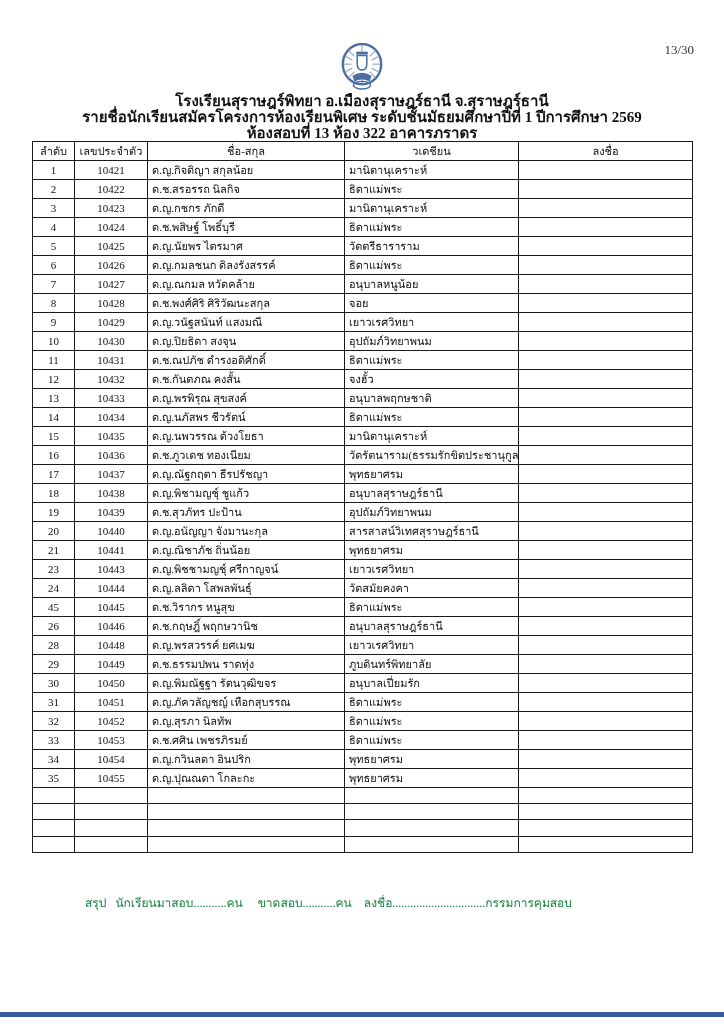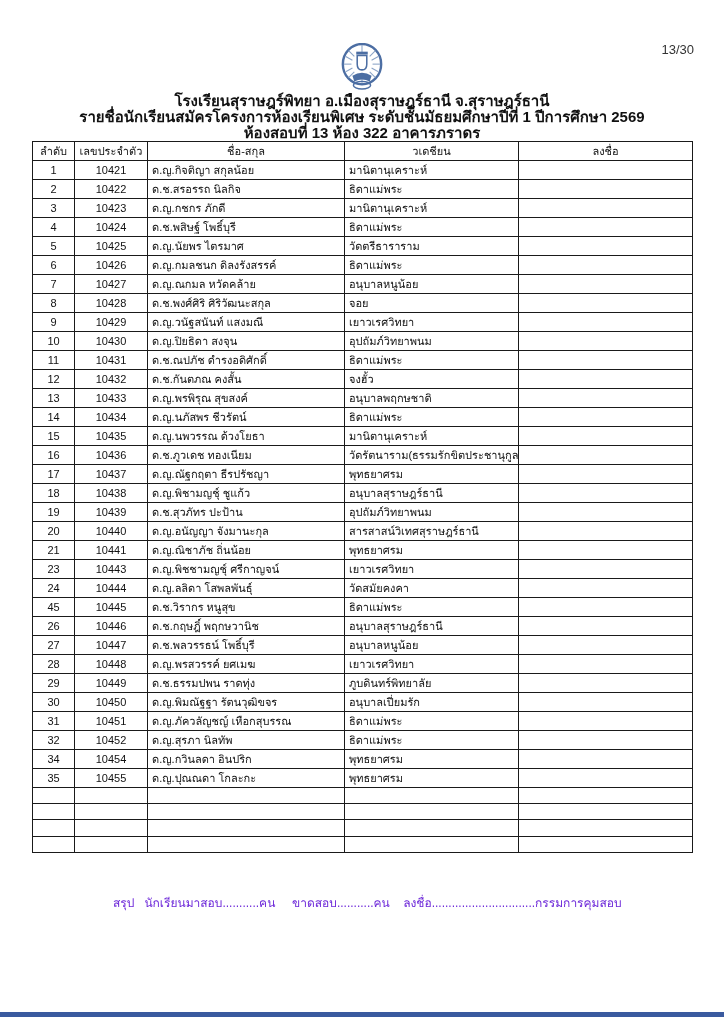--- a/index.html
+++ b/index.html
@@ -11,20 +11,21 @@
     height: 1024px;
     background: #ffffff;
     font-family: "Liberation Sans", "DejaVu Sans", sans-serif;
     color: #1a1a1a;
     position: relative;
     overflow: hidden;
   }
   .page {
     position: absolute;
     inset: 0;
+    font-family: Liberation Serif, serif;
   }
   .page-number {
     position: absolute;
     top: 42px;
     right: 30px;
     font-size: 13px;
     color: #333333;
   }
   .logo-wrap {
     position: absolute;
@@ -76,23 +77,22 @@
   .col-name      { width: 197px; }
   .col-school    { width: 174px; }
   .col-signature { width: 174px; }
   td.c-center { text-align: center; }
   td.c-left   { text-align: left; }
   .footer-line {
     position: absolute;
     top: 893px;
     left: 85px;
     font-size: 12px;
-    color: #6d28d9;
+    color: #15803d;
     white-space: pre;
-    margin-left: 28px;
   }
   .bottom-rule {
     position: absolute;
     left: 0;
     right: 0;
     bottom: 7px;
     height: 5px;
   }
 </style>
 </head>
@@ -319,27 +319,20 @@
           <td class="c-left">&nbsp;</td>
         </tr>
         <tr>
           <td class="c-center">26</td>
           <td class="c-center">10446</td>
           <td class="c-left">ด.ช.กฤษฎิ์ พฤกษวานิช</td>
           <td class="c-left">อนุบาลสุราษฎร์ธานี</td>
           <td class="c-left">&nbsp;</td>
         </tr>
         <tr>
-          <td class="c-center">27</td>
-          <td class="c-center">10447</td>
-          <td class="c-left">ด.ช.พลวรรธน์ โพธิ์บุรี</td>
-          <td class="c-left">อนุบาลหนูน้อย</td>
-          <td class="c-left">&nbsp;</td>
-        </tr>
-        <tr>
           <td class="c-center">28</td>
           <td class="c-center">10448</td>
           <td class="c-left">ด.ญ.พรสวรรค์ ยศเมฆ</td>
           <td class="c-left">เยาวเรศวิทยา</td>
           <td class="c-left">&nbsp;</td>
         </tr>
         <tr>
           <td class="c-center">29</td>
           <td class="c-center">10449</td>
           <td class="c-left">ด.ช.ธรรมปพน ราดทุ่ง</td>
@@ -361,20 +354,27 @@
           <td class="c-left">&nbsp;</td>
         </tr>
         <tr>
           <td class="c-center">32</td>
           <td class="c-center">10452</td>
           <td class="c-left">ด.ญ.สุรภา นิลทัพ</td>
           <td class="c-left">ธิดาแม่พระ</td>
           <td class="c-left">&nbsp;</td>
         </tr>
         <tr>
+          <td class="c-center">33</td>
+          <td class="c-center">10453</td>
+          <td class="c-left">ด.ช.ศศิน เพชรภิรมย์</td>
+          <td class="c-left">ธิดาแม่พระ</td>
+          <td class="c-left">&nbsp;</td>
+        </tr>
+        <tr>
           <td class="c-center">34</td>
           <td class="c-center">10454</td>
           <td class="c-left">ด.ญ.กวินลดา อินปริก</td>
           <td class="c-left">พุทธยาศรม</td>
           <td class="c-left">&nbsp;</td>
         </tr>
         <tr>
           <td class="c-center">35</td>
           <td class="c-center">10455</td>
           <td class="c-left">ด.ญ.ปุณณดา โกละกะ</td>

